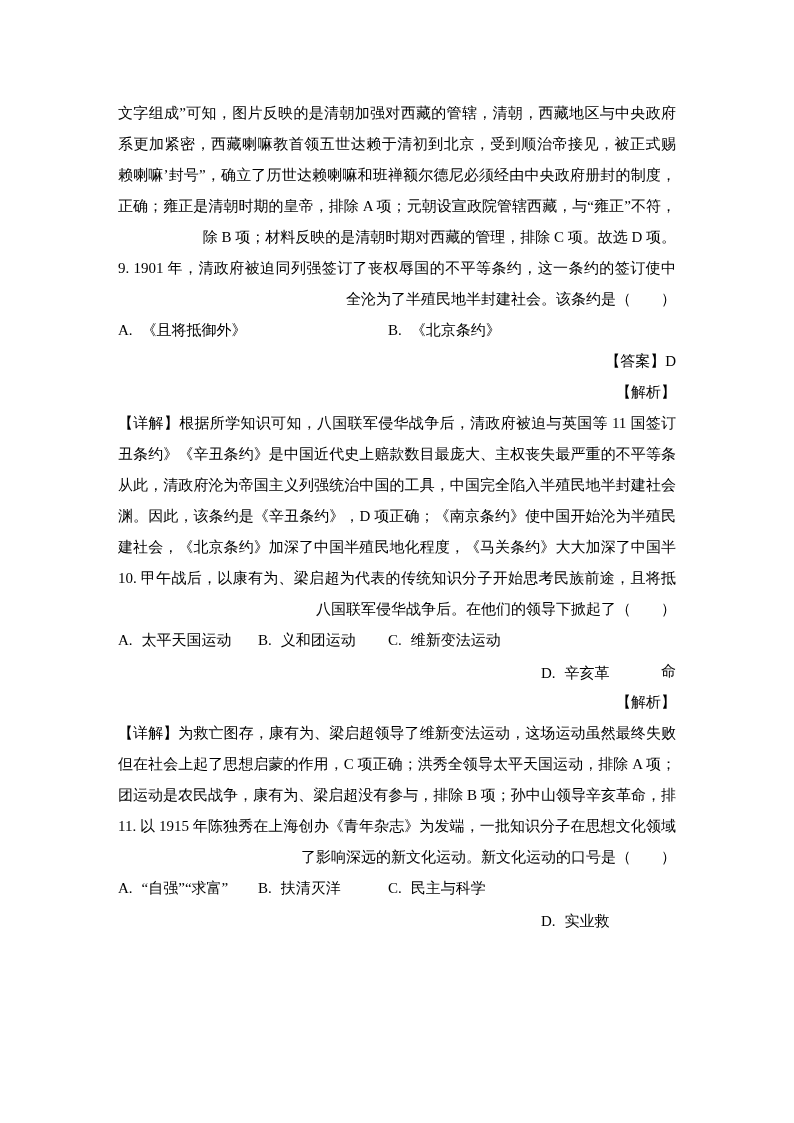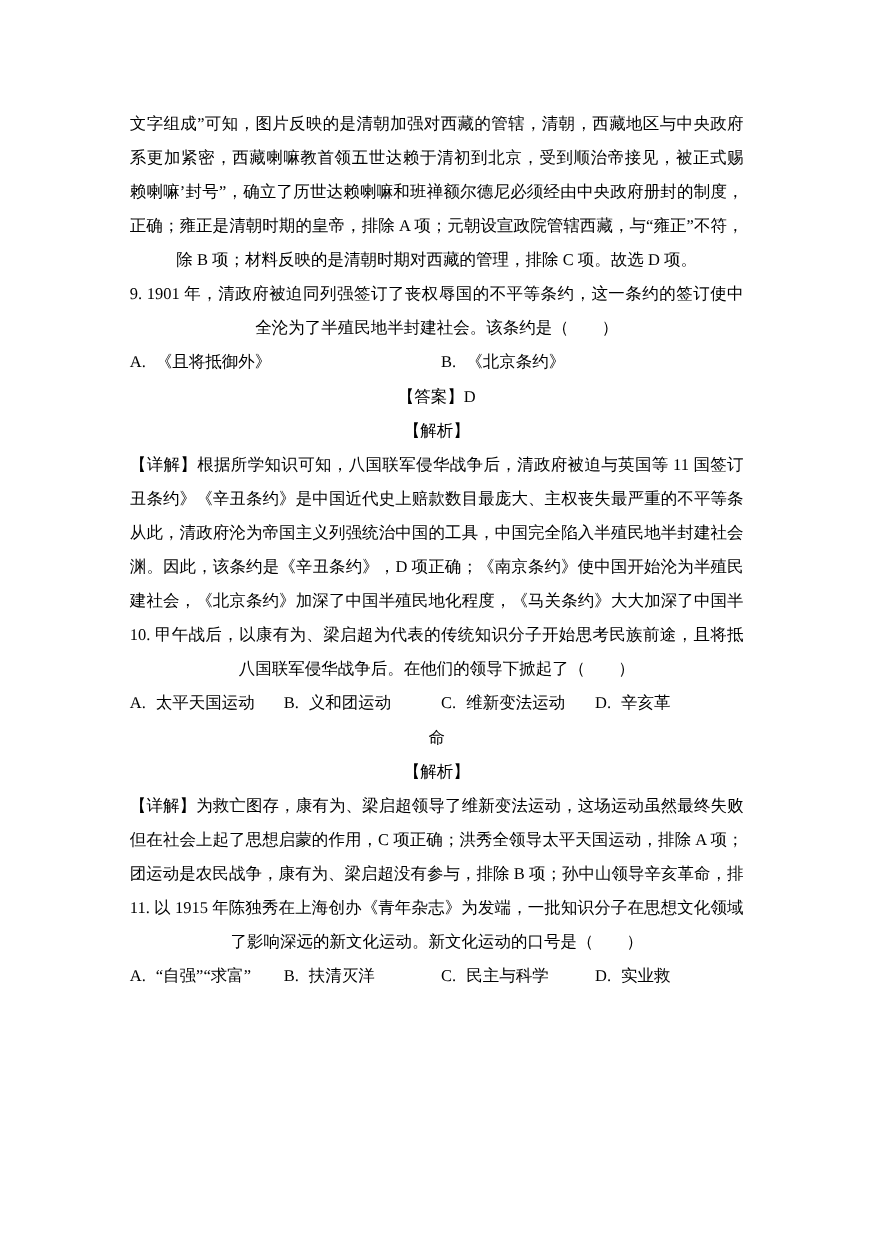--- a/index.html
+++ b/index.html
@@ -16,35 +16,35 @@
     position: absolute;
     left: 118px;
     top: 98px;
     width: 558px;
   }
   .ln {
     height: 31px;
     line-height: 31px;
     font-size: 15px;
     white-space: nowrap;
-    text-align: center;
+    text-align: right;
   }
   
   .j {
     white-space: normal;
     text-align: justify;
     text-align-last: justify;
     overflow: hidden;
   }
   .orow { position: relative; }
   .o { position: absolute; top: 0; white-space: nowrap; }
   .c0 { left: 0; }
   .c1 { left: 140px; }
-  .c2 { left: 283px; font-family: Liberation Serif, serif; }
-  .c3 { left: 423px; }
+  .c2 { left: 270px; font-family: Liberation Serif, serif; }
+  .c3 { left: 423px; margin-top: 33px; }
   .ol { margin-right: 9px; }
 </style>
 </head>
 <body>
 
 <div class="page">
   <div class="content">
 
     <div class="ln j">文字组成”可知，图片反映的是清朝加强对西藏的管辖，清朝，西藏地区与中央政府的联</div>
     <div class="ln j">系更加紧密，西藏喇嘛教首领五世达赖于清初到北京，受到顺治帝接见，被正式赐于‘达</div>

